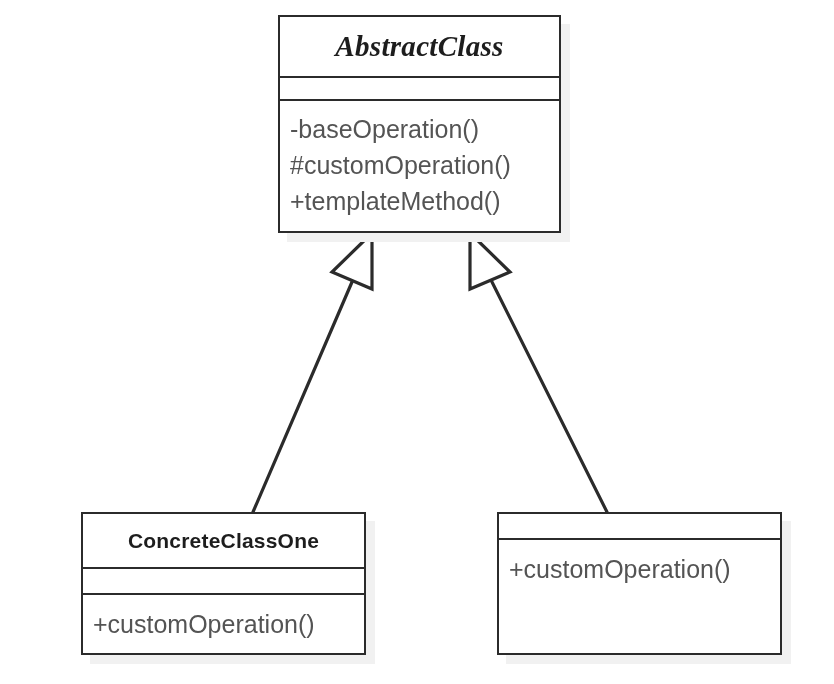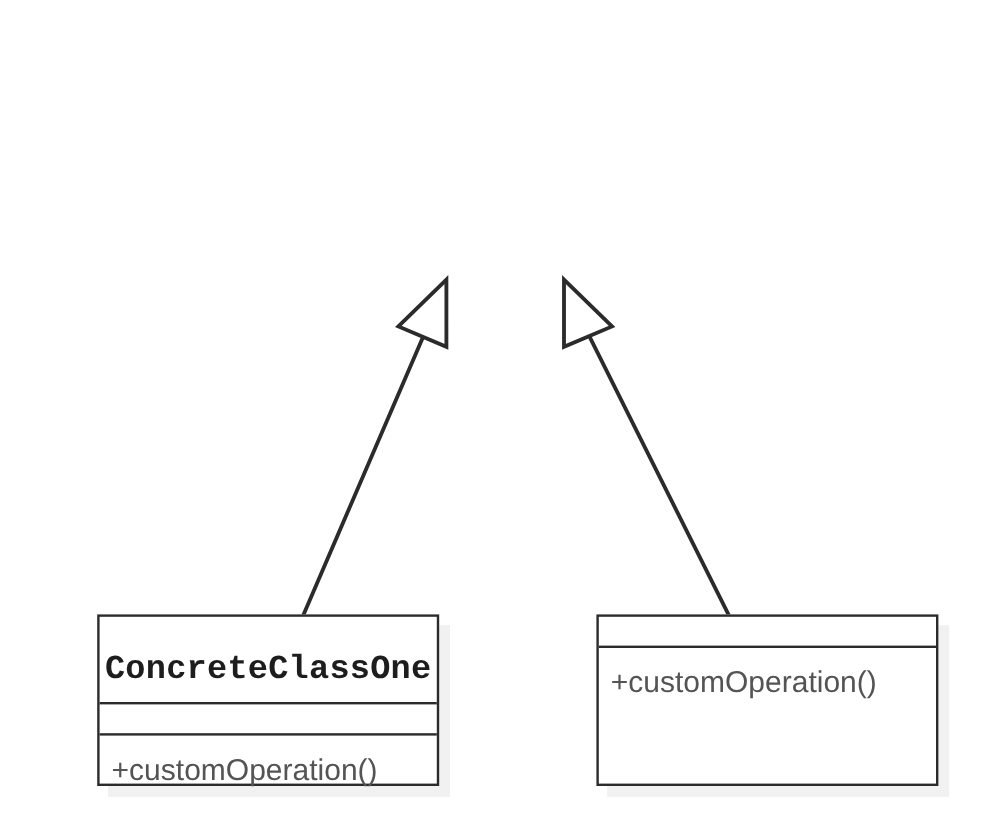--- a/index.html
+++ b/index.html
@@ -89,25 +89,24 @@
   }
 
   
   .uml-concrete {
     top: 512px;
     width: 285px;
     height: 143px;
   }
   .uml-concrete .uml-name-compartment {
     height: 55px;
-    font-family: Liberation Mono, monospace;
+    font-family: Liberation Sans, sans-serif;
     font-weight: bold;
-    font-size: 28px;
+    font-size: 21px;
     letter-spacing: 0.2px;
-    margin-top: 18px;
   }
   .uml-concrete .uml-attr-compartment {
     height: 26px;
   }
   .uml-concrete .uml-ops-compartment {
     height: 57px;
     padding: 0 0 0 10px;
   }
   .uml-concrete .uml-op {
     font-size: 25px;
@@ -127,20 +126,29 @@
       <line x1="253" y1="512" x2="352" y2="282" stroke="#2b2b2b" stroke-width="3.2" stroke-linecap="round"></line>
       <polygon points="372,233 332,272 372,289" fill="#ffffff" stroke="#2b2b2b" stroke-width="3.2" stroke-linejoin="miter"></polygon>
     </g>
 
     <g>
       <line x1="607" y1="512" x2="492" y2="282" stroke="#2b2b2b" stroke-width="3.2" stroke-linecap="round"></line>
       <polygon points="470,233 510,272 470,289" fill="#ffffff" stroke="#2b2b2b" stroke-width="3.2" stroke-linejoin="miter"></polygon>
     </g>
   </svg>
 
+  <div class="uml-class" id="class-abstract">
+    <div class="uml-name-compartment">AbstractClass</div>
+    <div class="uml-attr-compartment"></div>
+    <div class="uml-ops-compartment">
+      <div class="uml-op">-baseOperation()</div>
+      <div class="uml-op">#customOperation()</div>
+      <div class="uml-op">+templateMethod()</div>
+    </div>
+  </div>
 
   <div class="uml-class uml-concrete" id="class-concrete-one">
     <div class="uml-name-compartment">ConcreteClassOne</div>
     <div class="uml-attr-compartment"></div>
     <div class="uml-ops-compartment">
       <div class="uml-op">+customOperation()</div>
     </div>
   </div>
 
   <div class="uml-class uml-concrete" id="class-concrete-two">

